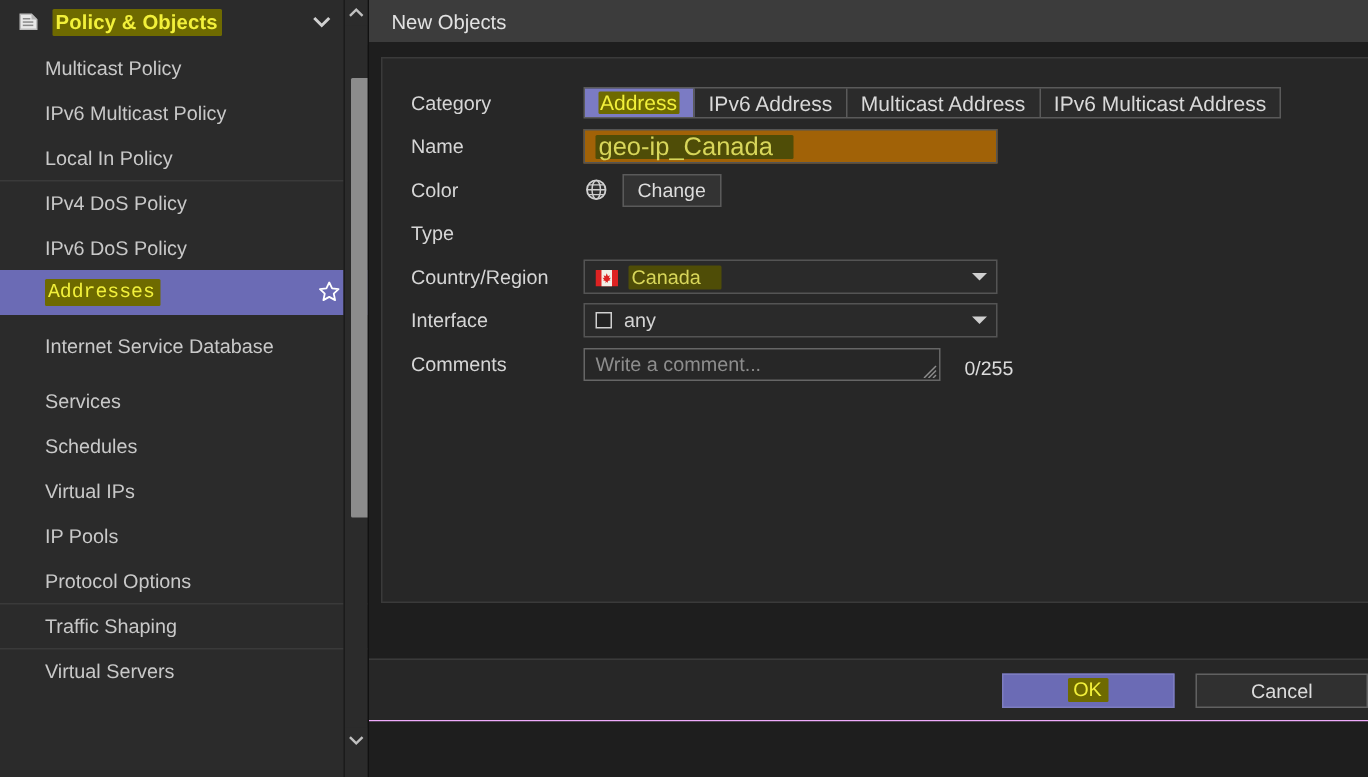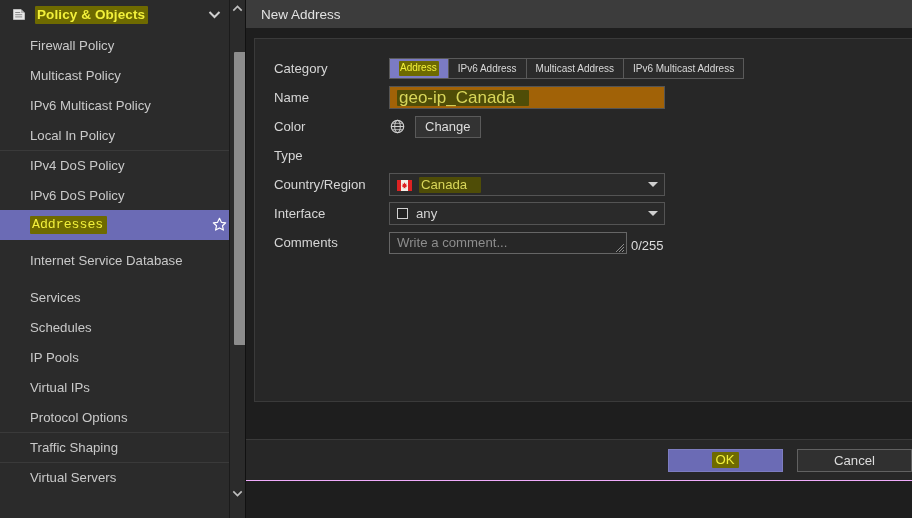--- a/index.html
+++ b/index.html
@@ -212,21 +212,21 @@
     display: flex;
     border: 1px solid #5a5a5a;
     height: 21px;
     box-sizing: border-box;
     background: #2b2b2b;
   }
   .seg .segbtn {
     display: flex;
     align-items: center;
     padding: 0 9px;
-    font-size: 10px;
+    font-size: 14px;
     color: #d9d9d9;
     border-right: 1px solid #5a5a5a;
     box-sizing: border-box;
     white-space: nowrap;
     justify-content: center;
   }
   .seg .segbtn:last-child { border-right: none; }
   .seg .segbtn.active {
     background: #7b7bc4;
   }
@@ -338,21 +338,21 @@
   }
   .grip {
     position: absolute;
     right: 1px; bottom: 1px;
     width: 11px; height: 11px;
     overflow: hidden;
   }
   .counter {
     color: #dcdcdc;
     font-size: 13px;
-    margin-left: 4px;
+    margin-left: 16px;
     align-self: flex-end;
     padding-bottom: 1px;
   }
 
   
   .dlg-footer {
     flex: 0 0 42px;
     height: 42px;
     background: #272727;
     border-top: 1px solid #3a3a3a;
@@ -419,23 +419,20 @@
       <span class="title">Policy &amp; Objects</span>
       <span class="chev">
         <svg width="13" height="9" viewBox="0 0 13 9">
             <path d="M1.5 2 L6.5 7 L11.5 2" fill="none" stroke="#d0d0d0" stroke-width="2"></path>
           </svg>
       </span>
     </div>
 
     <div class="nav-list" id="nav-list">
         <div class="nav-item">
-          <span class="lbl">Firewall Policy</span>
-        </div>
-        <div class="nav-item">
           <span class="lbl">Multicast Policy</span>
         </div>
         <div class="nav-item">
           <span class="lbl">IPv6 Multicast Policy</span>
         </div>
         <div class="nav-item">
           <span class="lbl">Local In Policy</span>
         </div>
         <div class="nav-item sep-top">
           <span class="lbl">IPv4 DoS Policy</span>
@@ -452,24 +449,24 @@
         <div class="nav-item two-line">
           <span class="lbl">Internet Service Database</span>
         </div>
         <div class="nav-item">
           <span class="lbl">Services</span>
         </div>
         <div class="nav-item">
           <span class="lbl">Schedules</span>
         </div>
         <div class="nav-item">
+          <span class="lbl">Virtual IPs</span>
+        </div>
+        <div class="nav-item">
           <span class="lbl">IP Pools</span>
-        </div>
-        <div class="nav-item">
-          <span class="lbl">Virtual IPs</span>
         </div>
         <div class="nav-item">
           <span class="lbl">Protocol Options</span>
         </div>
         <div class="nav-item sep-top">
           <span class="lbl">Traffic Shaping</span>
         </div>
         <div class="nav-item sep-top">
           <span class="lbl">Virtual Servers</span>
         </div>
@@ -488,21 +485,21 @@
       <div class="arrow down">
         <svg width="11" height="7" viewBox="0 0 11 7">
             <path d="M1.3 1.4 L5.5 5.6 L9.7 1.4" fill="none" stroke="#c0c0c0" stroke-width="1.6"></path>
           </svg>
       </div>
     </div>
   </div>
 
   <div id="dialog">
 
-    <div class="dlg-title">New Address</div>
+    <div class="dlg-title">New Objects</div>
 
     <div class="dlg-body">
       <div class="form-panel">
 
         <div class="frow">
           <div class="flabel">Category</div>
           <div class="fctl">
             <div class="seg" id="category-seg">
                 <div class="segbtn active">
                   <span class="hl">Address</span>

